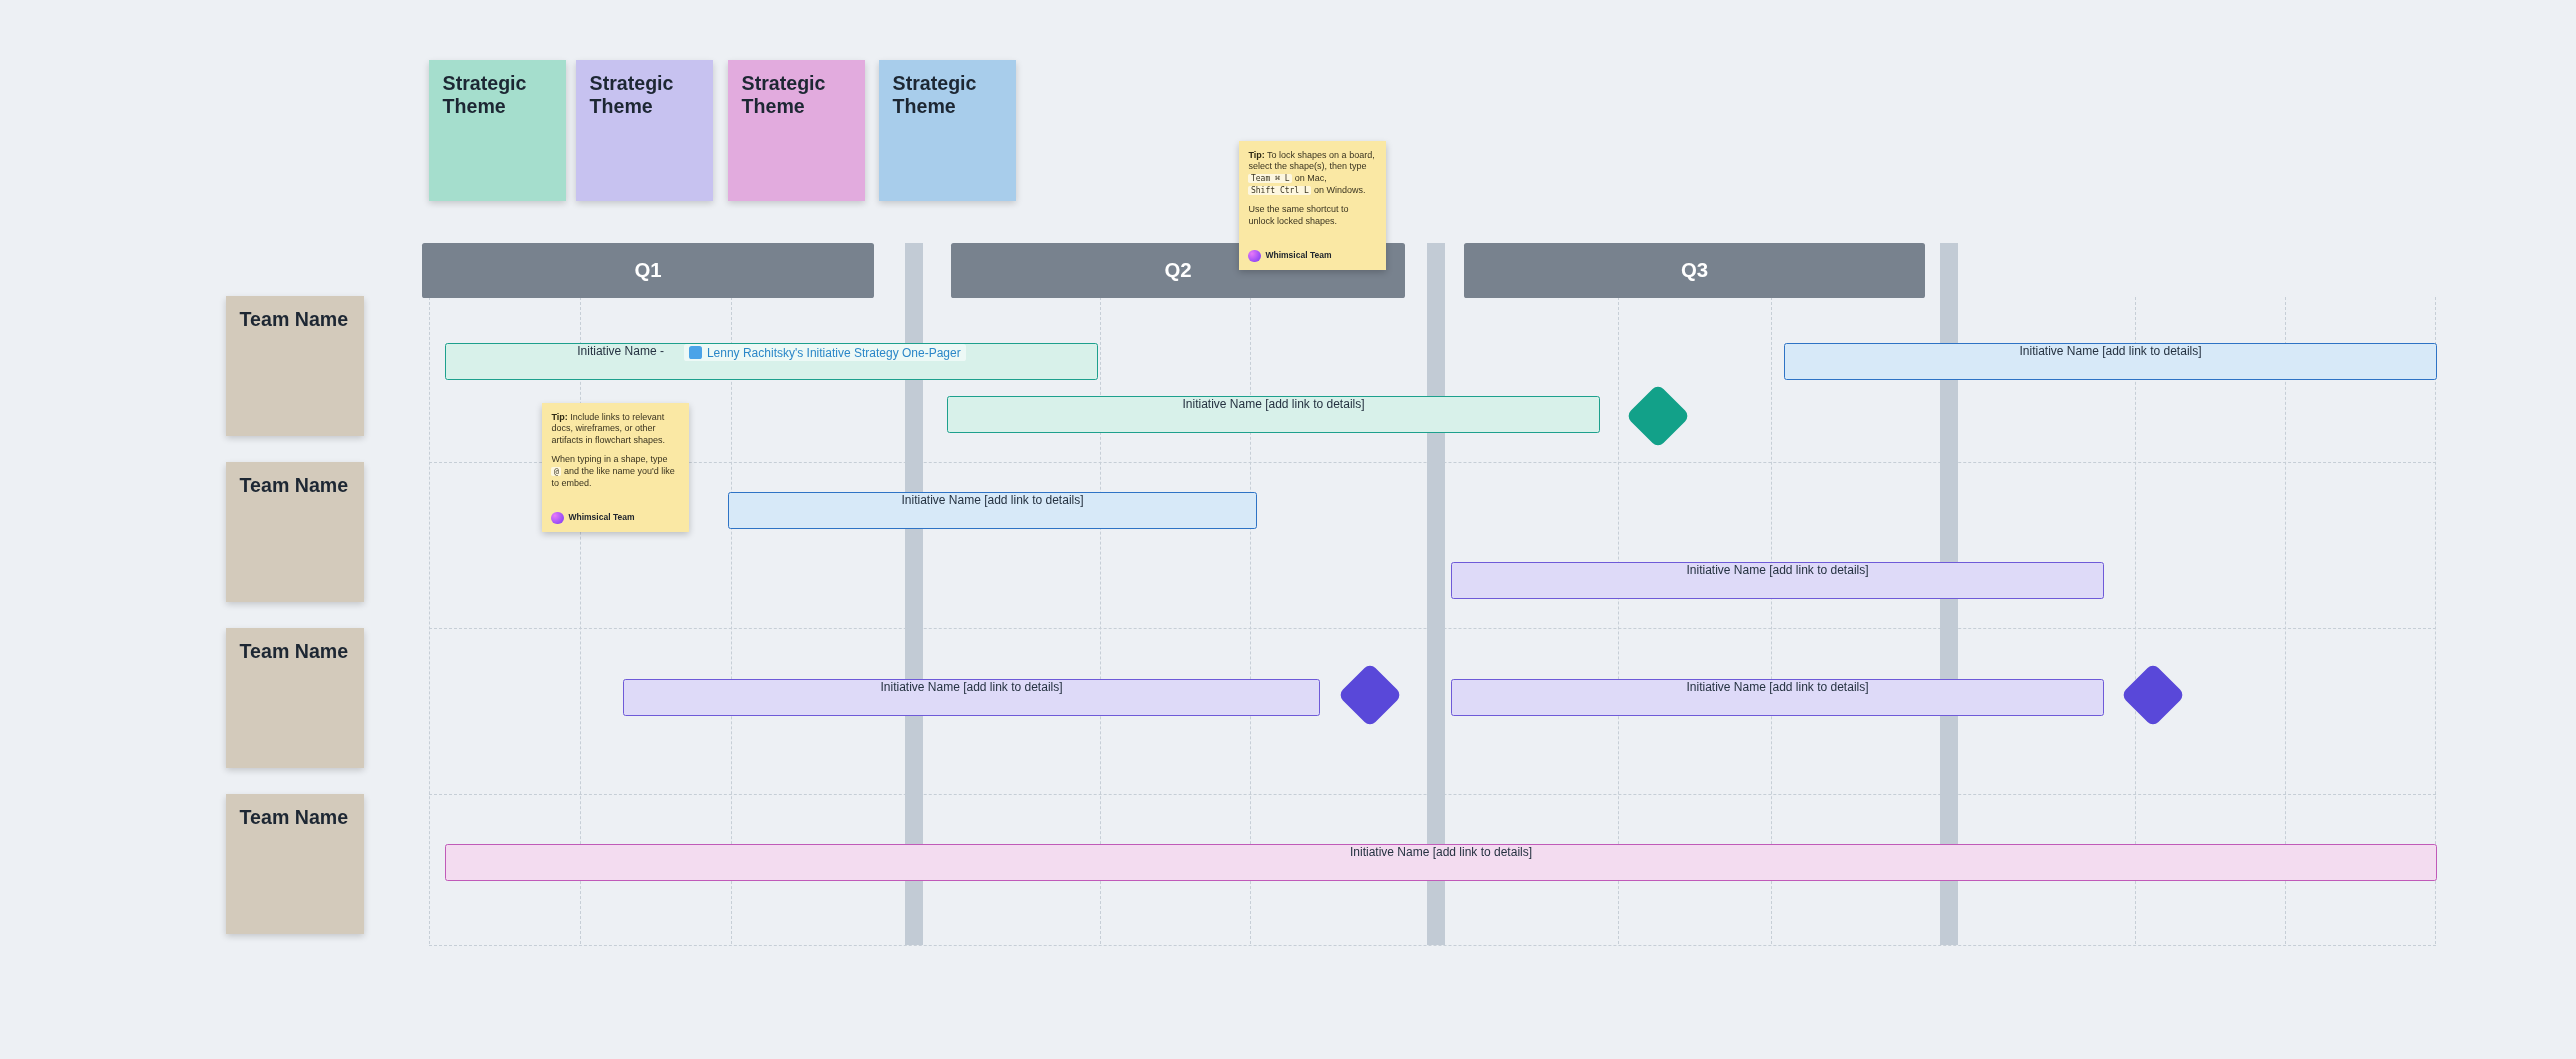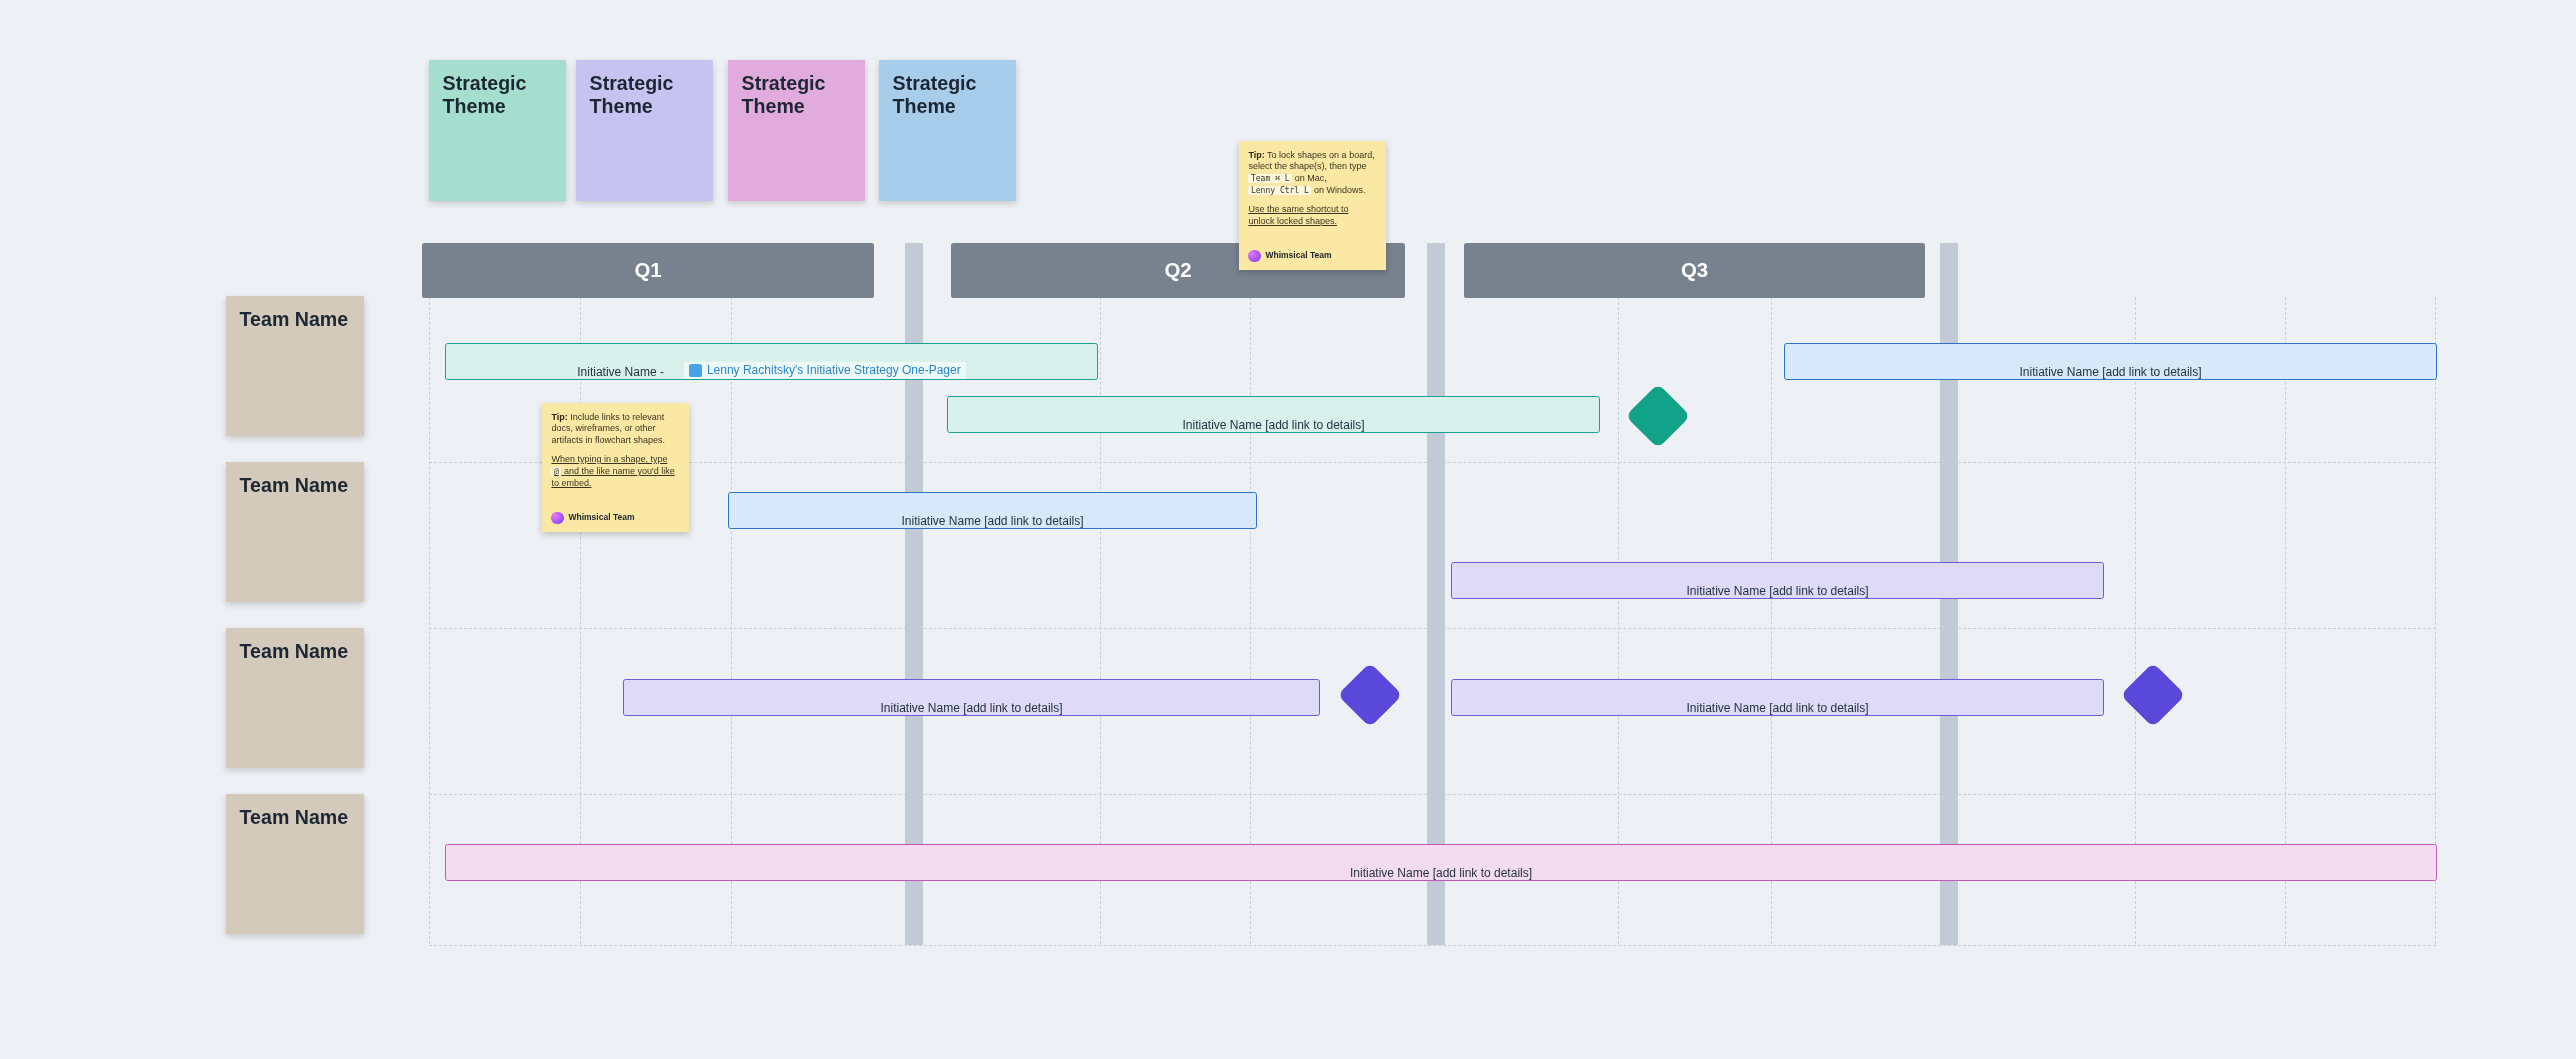--- a/index.html
+++ b/index.html
@@ -13,40 +13,40 @@
 
   .qheader { position: absolute; top: 243px; height: 55px; background: #78828e; border-radius: 2.6px;
              color: #ffffff; display: flex; align-items: center; justify-content: center;
              font-weight: 700; font-size: 20.4px; z-index: 2; }
 
   .vbar { position: absolute; top: 243px; height: 702px; width: 18px; background: #c2cbd5; z-index: 1; }
 
   .hdash { position: absolute; left: 407px; width: 2007px; height: 0; border-top: 1.7px dashed #c6ced6; z-index: 0; }
   .vdash { position: absolute; top: 297px; height: 647px; width: 0; border-left: 1.7px dashed #c6ced6; z-index: 0; }
 
-  .ibar { position: absolute; height: 37px; display: flex; align-items: flex-end; justify-content: center; gap: 20px;
+  .ibar { position: absolute; height: 37px; display: flex; align-items: flex-start; justify-content: center; gap: 20px;
           font-size: 12px; color: #253241; border: 1.7px solid; border-radius: 2.6px; z-index: 3; white-space: nowrap; }
   .ibar.teal { background: #d8f1ea; border-color: #1da08d; }
   .ibar.blue { background: #d7e9f8; border-color: #2e73c5; }
   .ibar.lav  { background: #dedaf8; border-color: #6e5ad8; }
   .ibar.pink { background: #f3dcf0; border-color: #c05ab8; }
 
   .link { color: #2b87c8; display: inline-flex; align-items: center; gap: 5.1px; background: rgba(255,255,255,.55);
           padding: 1.7px 5.1px; border-radius: 2.6px; cursor: pointer; }
   .favicon { width: 12.8px; height: 12.8px; border-radius: 2.6px; background: #4aa3e8; display: inline-block; flex: 0 0 auto; }
 
   .diamond { position: absolute; width: 46px; height: 46px; transform: rotate(45deg); border-radius: 7.7px; z-index: 3; }
   .diamond.tealfill   { background: #12a189; }
   .diamond.purplefill { background: #5948d9; }
 
   .tip { position: absolute; width: 147px; height: 129px; background: #fae8a4; box-shadow: 0 2.6px 6.8px rgba(0,0,0,.22);
          padding: 8.5px 9.4px 7.7px; font-size: 9px; line-height: 1.32; color: #3a3420; z-index: 5;
          display: flex; flex-direction: column; }
   .tip b { color: #2d2812; }
-  .tip-para { margin-top: 6.8px; text-decoration: underline; }
+  .tip-para { margin-top: 6.8px; }
   .kbd { font-family: "DejaVu Sans Mono", monospace; font-size: 8px; background: rgba(253,253,250,.7);
          border-radius: 1.7px; padding: 0 2.6px; white-space: nowrap; }
   .tip-author { margin-top: auto; display: flex; align-items: center; gap: 4.3px; font-size: 8.5px; font-weight: 700; color: #20262e; }
   .avatar { width: 12.8px; height: 12.8px; border-radius: 50%; flex: 0 0 auto;
             background: radial-gradient(circle at 30% 30%, #e879f9 0%, #a855f7 55%, #7c3aed 100%); }
 </style>
 </head>
 <body>
 
 <div class="board">
@@ -146,21 +146,21 @@
   <div class="diamond tealfill" style="left:1613px; top:393px;"></div>
   <div class="diamond purplefill" style="left:1325px; top:672px;"></div>
   <div class="diamond purplefill" style="left:2108px; top:672px;"></div>
 
   <div class="tip" style="left:1217px; top:141px;">
     <div>
       <b>Tip:</b>
       <span>To lock shapes on a board, select the shape(s), then type</span>
       <span class="kbd">Team ⌘ L</span>
       <span>on Mac,</span>
-      <span class="kbd">Lenny Ctrl L</span>
+      <span class="kbd">Shift Ctrl L</span>
       <span>on Windows.</span>
       <div class="tip-para">Use the same shortcut to unlock locked shapes.</div>
     </div>
     <div class="tip-author">
       <span class="avatar"></span>
       <span>Whimsical Team</span>
     </div>
   </div>
 
   <div class="tip" style="left:520px; top:403px;">

